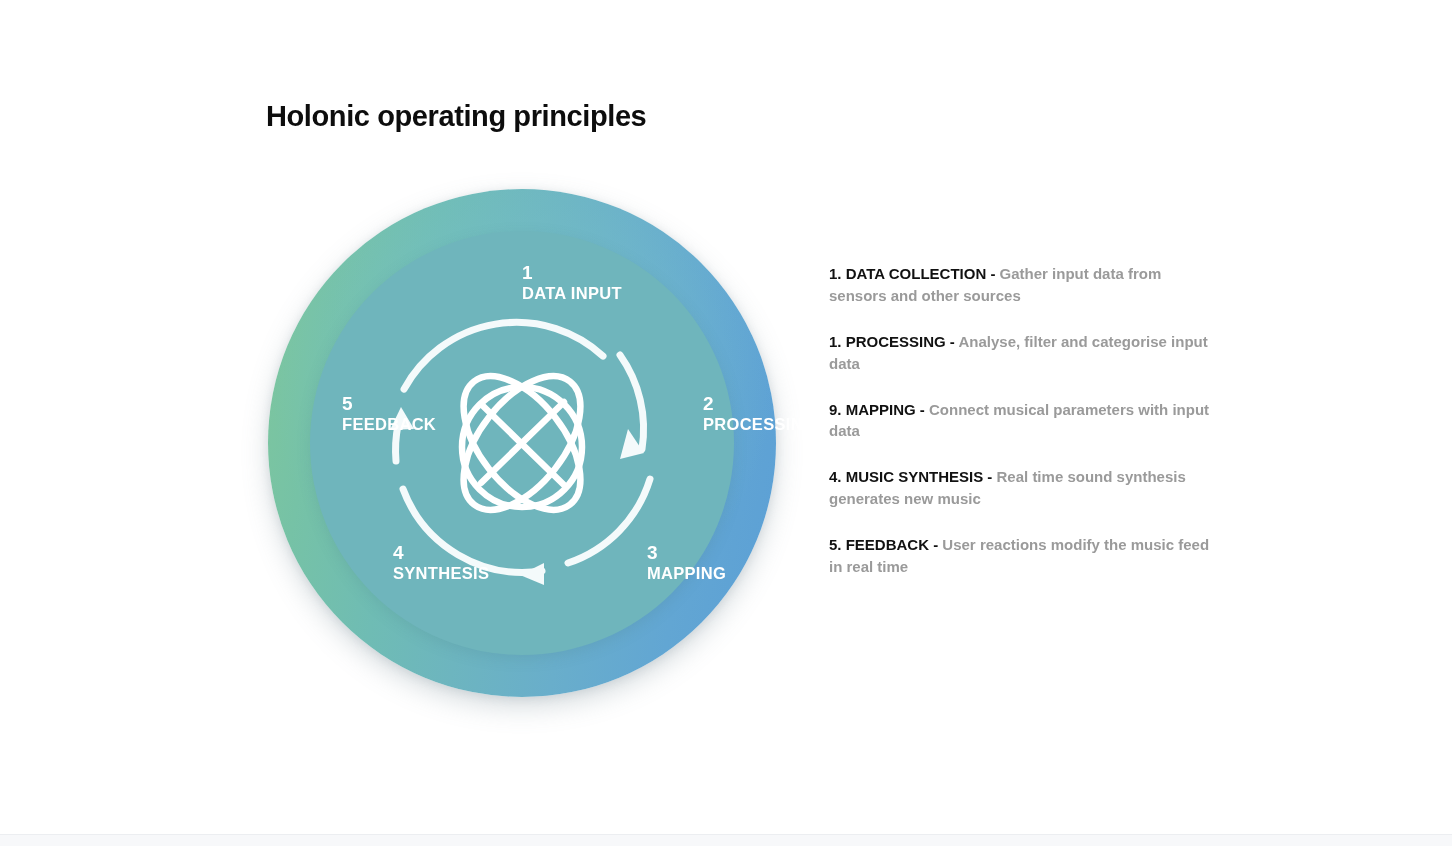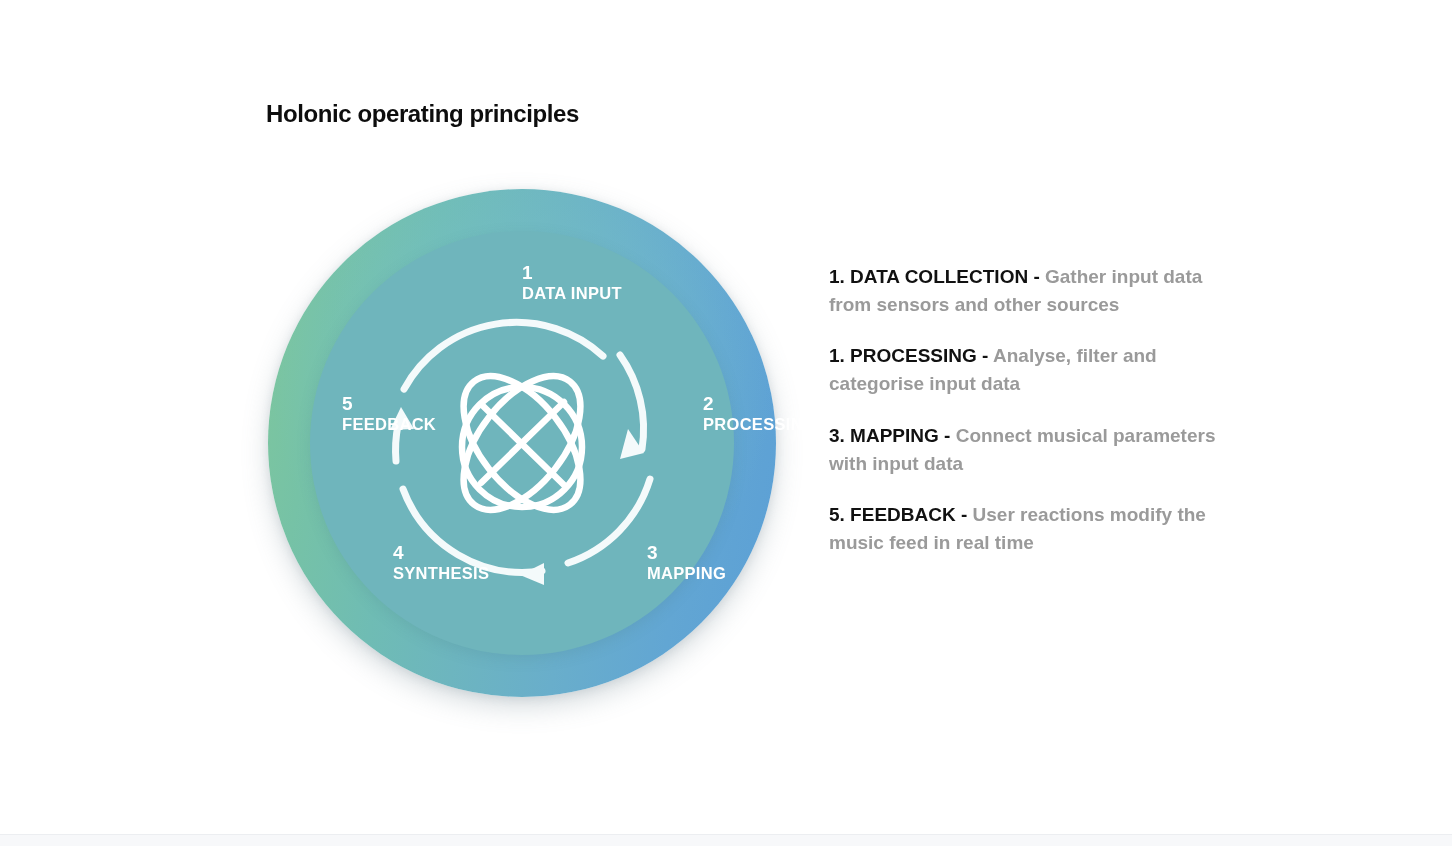--- a/index.html
+++ b/index.html
@@ -13,21 +13,21 @@
   .slide {
     position:relative;
     width:1452px; height:846px;
     background:#ffffff;
   }
 
   
   .slide-title {
     position:absolute;
     left:266px; top:100px;
-    font-size:24px;
+    font-size:29px;
     font-weight:bold;
     color:#0d0d0d;
     letter-spacing:-0.4px;
     white-space:nowrap;
   }
 
   
   .diagram {
     position:absolute;
     left:268px; top:189px;
@@ -97,21 +97,21 @@
   .stage-5 { left:74px;  top:204px; width:0; }
   .stage-label > span { position:relative; left:-50%; display:block; }
 
   
   .legend {
     position:absolute;
     left:829px; top:263px;
     width:392px;
   }
   .legend-item {
-    font-size:19px;
+    font-size:15px;
     font-weight:bold;
     line-height:1.46;
     color:#9a9a9a;
     margin-bottom:24px;
   }
   .legend-item:last-child { margin-bottom:14px; }
   .legend-head { color:#111111; }
   .legend-desc { color:#9a9a9a; }
 
   
@@ -202,21 +202,24 @@
   </div>
 
   <div class="legend">
     <div class="legend-item">
       <span class="legend-head">1. DATA COLLECTION  -</span><span class="legend-desc"> Gather input data from sensors and other sources</span>
     </div>
     <div class="legend-item">
       <span class="legend-head">1. PROCESSING -</span><span class="legend-desc"> Analyse, filter and categorise input data</span>
     </div>
     <div class="legend-item">
-      <span class="legend-head">3. MAPPING -</span><span class="legend-desc"> Connect musical parameters with input data</span>
+      <span class="legend-head">9. MAPPING -</span><span class="legend-desc"> Connect musical parameters with input data</span>
+    </div>
+    <div class="legend-item">
+      <span class="legend-head">4. MUSIC SYNTHESIS -</span><span class="legend-desc"> Real time sound synthesis generates new music</span>
     </div>
     <div class="legend-item">
       <span class="legend-head">5. FEEDBACK -</span><span class="legend-desc"> User reactions modify the music feed in real time</span>
     </div>
   </div>
 
   <div class="bottom-bar"></div>
 
 </div>
 

